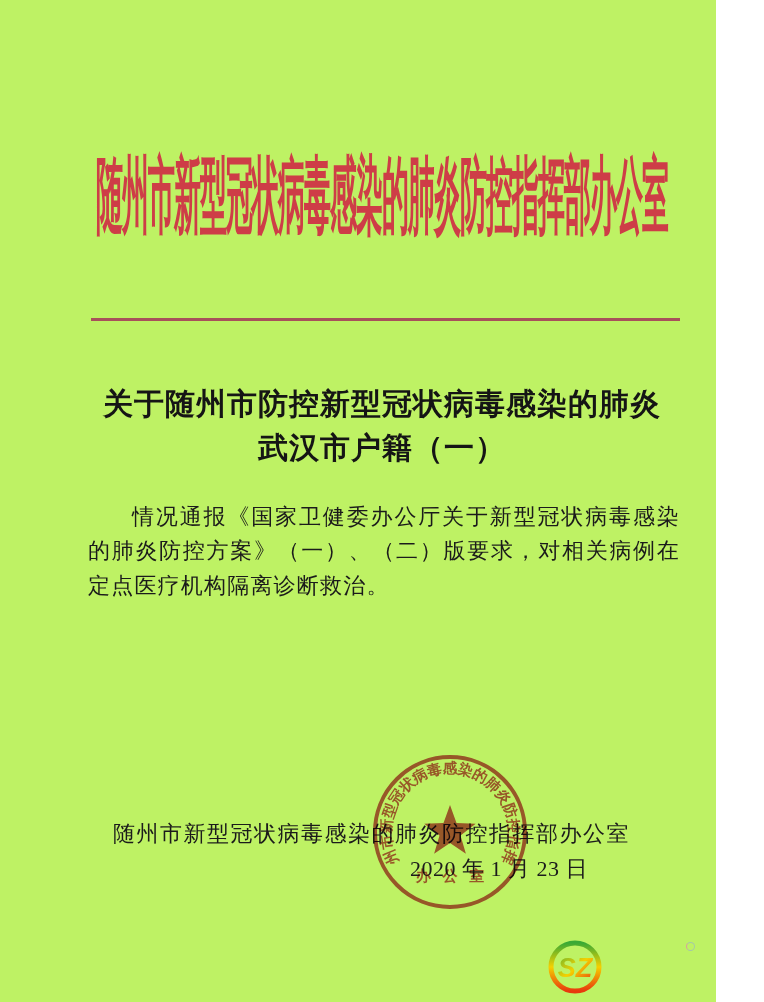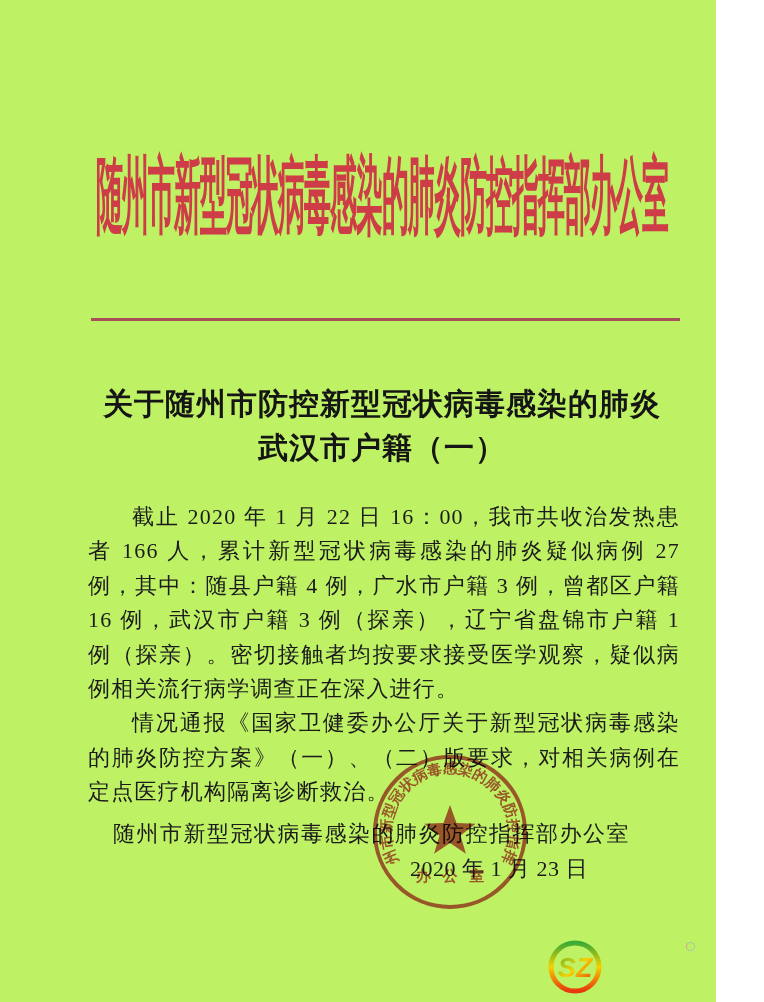--- a/index.html
+++ b/index.html
@@ -112,21 +112,20 @@
   <div class="letterhead">随州市新型冠状病毒感染的肺炎防控指挥部办公室</div>
 
   <div class="divider"></div>
 
   <div class="doc-title">
     <div>关于随州市防控新型冠状病毒感染的肺炎</div>
     <div>武汉市户籍（一）</div>
   </div>
 
   <div class="body-text">
-    <p>截止 2020 年 1 月 22 日 16：00，我市共收治发热患者 166 人，累计新型冠状病毒感染的肺炎疑似病例 27 例，其中：随县户籍 4 例，广水市户籍 3 例，曾都区户籍 16 例，武汉市户籍 3 例（探亲），辽宁省盘锦市户籍 1 例（探亲）。密切接触者均按要求接受医学观察，疑似病例相关流行病学调查正在深入进行。</p>
     <p>情况通报《国家卫健委办公厅关于新型冠状病毒感染的肺炎防控方案》（一）、（二）版要求，对相关病例在定点医疗机构隔离诊断救治。</p>
   </div>
 
   <div class="signature">随州市新型冠状病毒感染的肺炎防控指挥部办公室</div>
 
   <div class="sign-date">2020 年 1 月 23 日</div>
 
   <svg class="seal" viewBox="0 0 156 156">
     <circle cx="78" cy="78" r="75" fill="none" stroke="#c4444e" stroke-width="4"></circle>
     <path id="sealArc" d="M 26.9 107.5 A 59 59 0 1 1 129.1 107.5" fill="none"></path>

